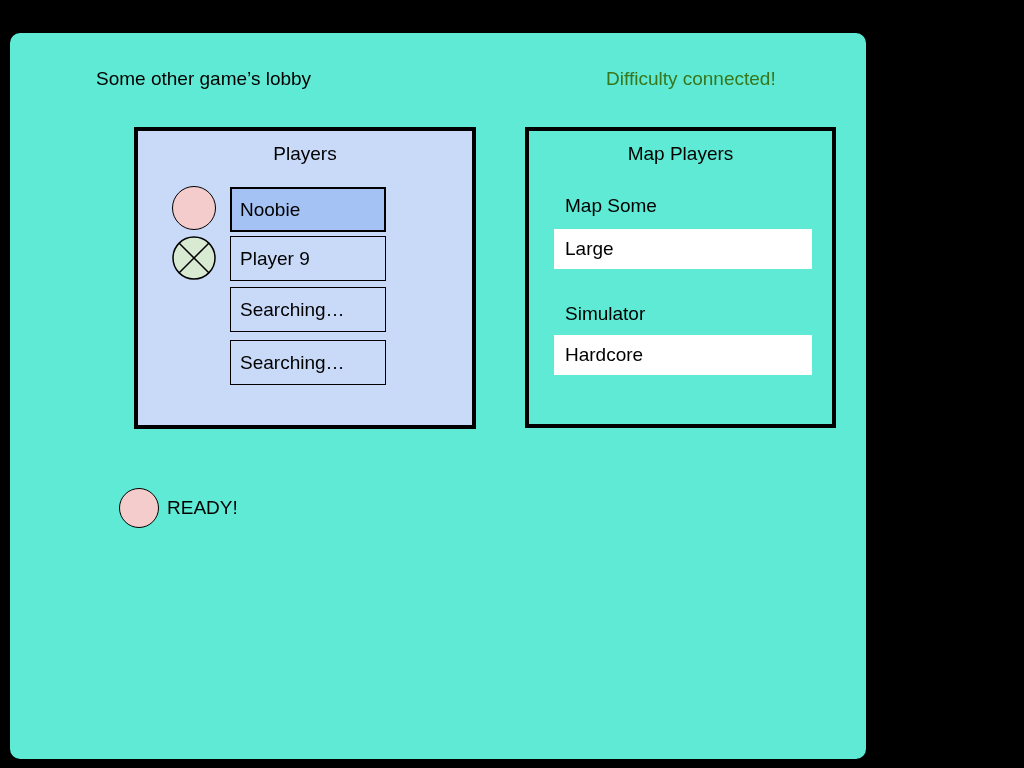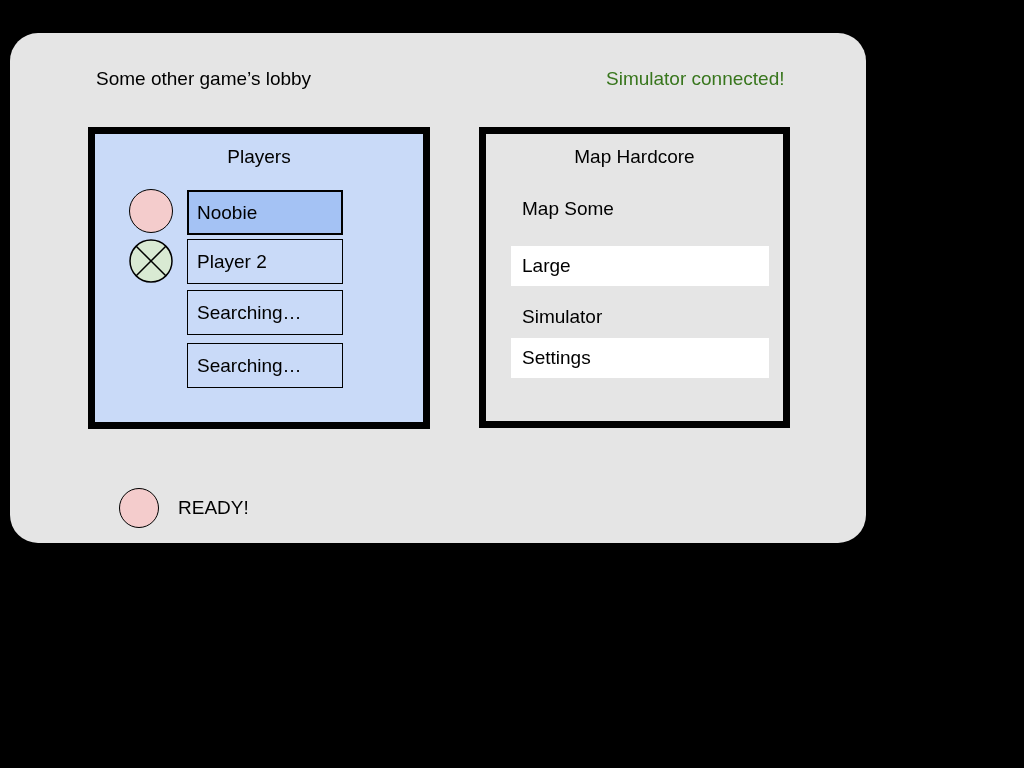--- a/index.html
+++ b/index.html
@@ -7,43 +7,44 @@
     width: 1024px; height: 768px;
     background: #000;
     font-family: "Liberation Sans", sans-serif;
     color: #000;
     overflow: hidden;
     position: relative;
   }
   .surface {
     position: absolute;
     left: 10px; top: 33px;
-    width: 856px; height: 510px;
-    background: #e5e5e5;
-    border-radius: 28px;
+    width: 856px; height: 726px;
+    background: #5eead4;
+    border-radius: 10px;
   }
   .lobby-title {
     position: absolute;
     left: 86px; top: 35px;
     font-size: 19px; line-height: 22px;
     color: #000;
     white-space: nowrap;
   }
   .status-text {
     position: absolute;
     left: 596px; top: 35px;
     font-size: 19px; line-height: 22px;
     color: #38761d;
     white-space: nowrap;
   }
   .panel {
     position: absolute;
     top: 94px;
     height: 302px;
-    border: 7px solid #000000;
+    border: 4px solid #000000;
+    margin-left: 46px;
   }
   .players-panel {
     left: 78px;
     width: 342px;
     background: #c9daf8;
   }
   .map-panel {
     left: 469px;
     width: 311px;
     height: 301px;
@@ -101,88 +102,88 @@
   .map-field {
     position: absolute;
     left: 25px;
     width: 258px; height: 40px;
     background: #ffffff;
     display: flex;
     align-items: center;
     padding-left: 11px;
     font-size: 19px;
   }
-  .map-field-0 { top: 112px; }
+  .map-field-0 { top: 98px; }
   .map-field-1 { top: 204px; }
   .ready-button {
     position: absolute;
     left: 109px; top: 455px;
     display: flex;
     align-items: center;
-    gap: 19px;
+    gap: 8px;
     height: 40px;
     cursor: pointer;
   }
   .ready-circle {
     width: 40px; height: 40px;
     border: 1.5px solid #000;
     border-radius: 50%;
     background: #f4cccc;
     flex: 0 0 auto;
   }
   .ready-label {
     font-size: 19px; line-height: 22px;
   }
 </style>
 </head>
 <body>
 
 <div class="surface">
 
   <div class="lobby-title">Some other game’s lobby</div>
-  <div class="status-text">Simulator connected!</div>
+  <div class="status-text">Difficulty connected!</div>
 
   <div class="panel players-panel">
     <div class="panel-title">Players</div>
 
     <div class="status-circle circle-pink"></div>
 
     <div class="status-circle circle-green-x">
       <svg width="44" height="44" viewBox="0 0 44 44">
         <circle cx="22" cy="22" r="21" fill="#d9ead3" stroke="#000" stroke-width="1.5"></circle>
         <line x1="7.2" y1="7.2" x2="36.8" y2="36.8" stroke="#000" stroke-width="1.5"></line>
         <line x1="36.8" y1="7.2" x2="7.2" y2="36.8" stroke="#000" stroke-width="1.5"></line>
       </svg>
     </div>
 
     <div class="slot slot-0 selected">
       <span>Noobie</span>
     </div>
     <div class="slot slot-1">
-      <span>Player 2</span>
+      <span>Player 9</span>
     </div>
     <div class="slot slot-2">
       <span>Searching…</span>
     </div>
     <div class="slot slot-3">
       <span>Searching…</span>
     </div>
   </div>
 
   <div class="panel map-panel">
-    <div class="panel-title">Map Hardcore</div>
+    <div class="panel-title">Map Players</div>
 
     <div class="map-label map-label-0">Map Some</div>
     <div class="map-field map-field-0">
       <span>Large</span>
     </div>
 
     <div class="map-label map-label-1">Simulator</div>
     <div class="map-field map-field-1">
-      <span>Settings</span>
+      <span>Hardcore</span>
     </div>
   </div>
 
   <div class="ready-button">
     <div class="ready-circle"></div>
     <div class="ready-label">READY!</div>
   </div>
 
 </div>
 

